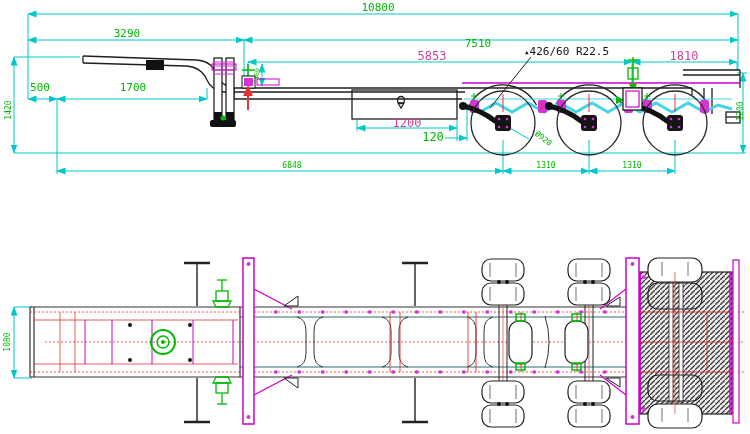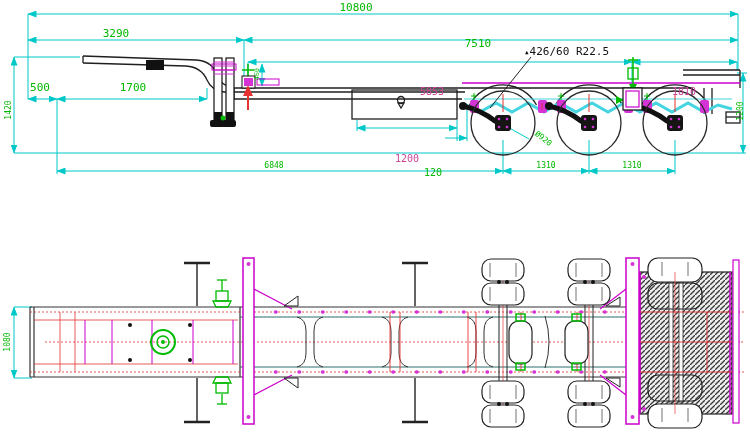--- a/index.html
+++ b/index.html
@@ -1,21 +1,21 @@
 <!DOCTYPE html>
 <html><head>
 <meta charset="utf-8">
 <style>
   html,body{margin:0;padding:0;background:#fff;}
   .stage{position:relative;width:750px;height:434px;background:#fff;overflow:hidden;
          font-family:"DejaVu Sans",sans-serif;}
   .stage svg{position:absolute;left:0;top:0;}
   .d{position:absolute;transform:translate(-50%,-50%);color:#00b800;
      font:11px "DejaVu Sans Mono",monospace;white-space:nowrap;line-height:1;}
-  .s8{font-size:8px;} .s7{font-size:10px;margin-top:36px;} .s6{font-size:6.5px;}
+  .s8{font-size:8px;} .s7{font-size:12px;} .s6{font-size:6.5px;}
   .mag{color:#cc4499;}
   .rot{transform:translate(-50%,-50%) rotate(-90deg);}
   .rot38{transform:translate(-50%,-50%) rotate(38deg);}
   .tlabel{position:absolute;transform:translate(-50%,-50%);color:#111;
           font:11px "DejaVu Sans Mono",monospace;white-space:nowrap;}
   .tmark{font-size:6px;vertical-align:1px;margin-right:1px;color:#111;}
 </style>
 </head>
 <body>
 
@@ -386,32 +386,32 @@
     <rect x="243" y="258" width="11" height="166" fill="#fff" stroke="#cc00cc" stroke-width="1.5"></rect>
     <circle cx="248.5" cy="264" r="2" fill="#d633d6"></circle>
         <circle cx="248.5" cy="417" r="2" fill="#d633d6"></circle>
     <rect x="626" y="258" width="13" height="166" fill="#fff" stroke="#cc00cc" stroke-width="1.5"></rect>
     <circle cx="632.5" cy="264" r="2" fill="#d633d6"></circle>
         <circle cx="632.5" cy="417" r="2" fill="#d633d6"></circle>
     <rect x="733" y="260" width="6" height="163" fill="#fff" stroke="#cc00cc" stroke-width="1.2"></rect>
   </g>
 </svg>
 
-<span class="d" style="left:356px;top:7px">10800</span>
-<span class="d" style="left:116px;top:33px">3290</span>
+<span class="d" style="left:378px;top:7px">10800</span>
+<span class="d" style="left:127px;top:33px">3290</span>
 <span class="d" style="left:478px;top:43px">7510</span>
 <span class="d s7 mag" style="left:432px;top:56px">5853</span>
 <span class="d s7 mag" style="left:684px;top:56px">1810</span>
 <span class="d" style="left:40px;top:87px">500</span>
 <span class="d" style="left:133px;top:87px">1700</span>
 <span class="d s8 rot" style="left:9px;top:110px">1420</span>
 <span class="d s6 rot" style="left:257px;top:74px">460</span>
 <span class="d s7 mag" style="left:407px;top:123px">1200</span>
 <span class="d s7" style="left:433px;top:137px">120</span>
-<span class="d s8" style="left:274px;top:166px">6848</span>
+<span class="d s8" style="left:292px;top:166px">6848</span>
 <span class="d s8" style="left:546px;top:166px">1310</span>
 <span class="d s8" style="left:632px;top:166px">1310</span>
 <span class="d s8 rot38" style="left:543px;top:139px">Ø920</span>
 <span class="d s8 rot" style="left:741px;top:111px">1200</span>
 <span class="d s8 rot" style="left:8px;top:342px">1080</span>
 
 <span class="tlabel" style="left:567px;top:51px"><span class="tmark">▲</span><span>426/60 R22.5</span></span>
 
 </div>
 

